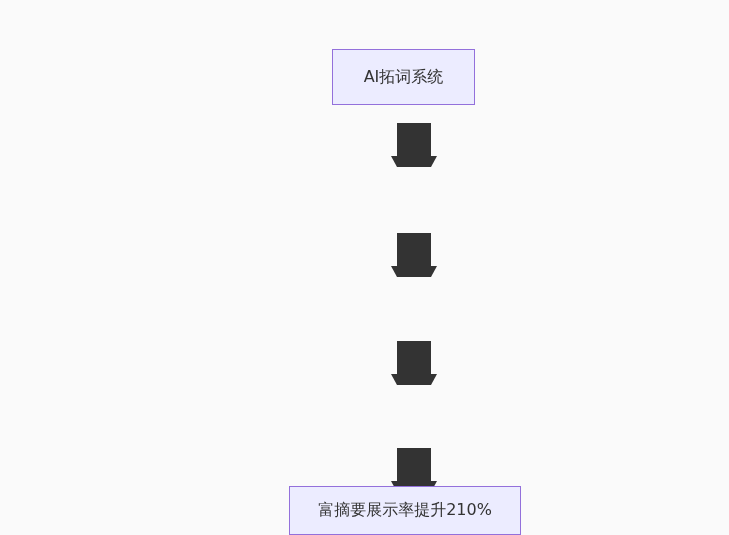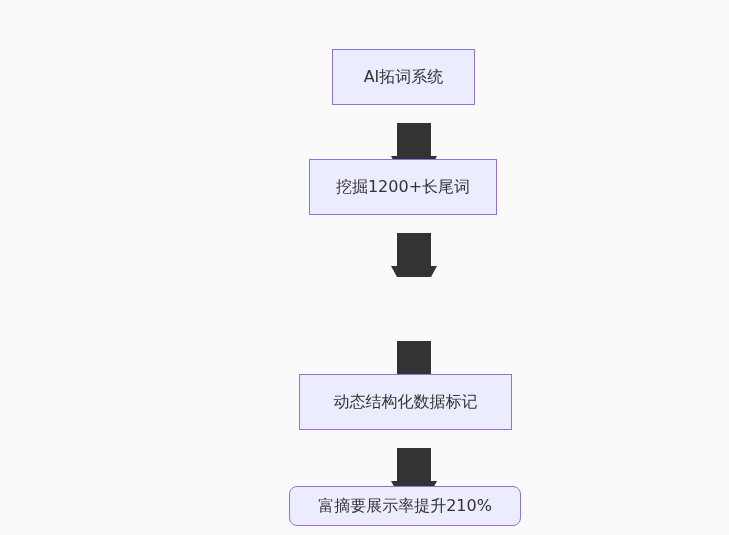--- a/index.html
+++ b/index.html
@@ -30,21 +30,21 @@
     display: flex;
     align-items: center;
     justify-content: center;
     text-align: center;
     white-space: nowrap;
   }
   .node-1 { left: 298px; top: 15px;  width: 143px; height: 56px; }
   .node-2 { left: 275px; top: 125px; width: 188px; height: 56px; }
   .node-3 { left: 261px; top: 233px; width: 222px; height: 56px; }
   .node-4 { left: 265px; top: 340px; width: 213px; height: 56px; }
-  .node-5 { left: 255px; top: 452px; width: 232px; height: 40px; border-radius: 8px; }
+  .node-5 { left: 255px; top: 452px; width: 232px; height: 49px; }
 
   .flow-arrow {
     position: absolute;
     left: 363px;
     width: 13px;
     display: flex;
     flex-direction: column;
     align-items: center;
   }
   .arrow-1 { top: 72px;  height: 53px; }
@@ -71,38 +71,32 @@
 
   <div class="flow-node node-1">
     <span>AI拓词系统</span>
   </div>
 
   <div class="flow-arrow arrow-1">
     <div class="line"></div>
     <div class="head"></div>
   </div>
 
-  <div class="flow-node node-2">
-    <span>挖掘1200+长尾词</span>
-  </div>
 
   <div class="flow-arrow arrow-2">
     <div class="line"></div>
     <div class="head"></div>
   </div>
 
 
   <div class="flow-arrow arrow-3">
     <div class="line"></div>
     <div class="head"></div>
   </div>
 
-  <div class="flow-node node-4">
-    <span>动态结构化数据标记</span>
-  </div>
 
   <div class="flow-arrow arrow-4">
     <div class="line"></div>
     <div class="head"></div>
   </div>
 
   <div class="flow-node node-5">
     <span>富摘要展示率提升210%</span>
   </div>
 

